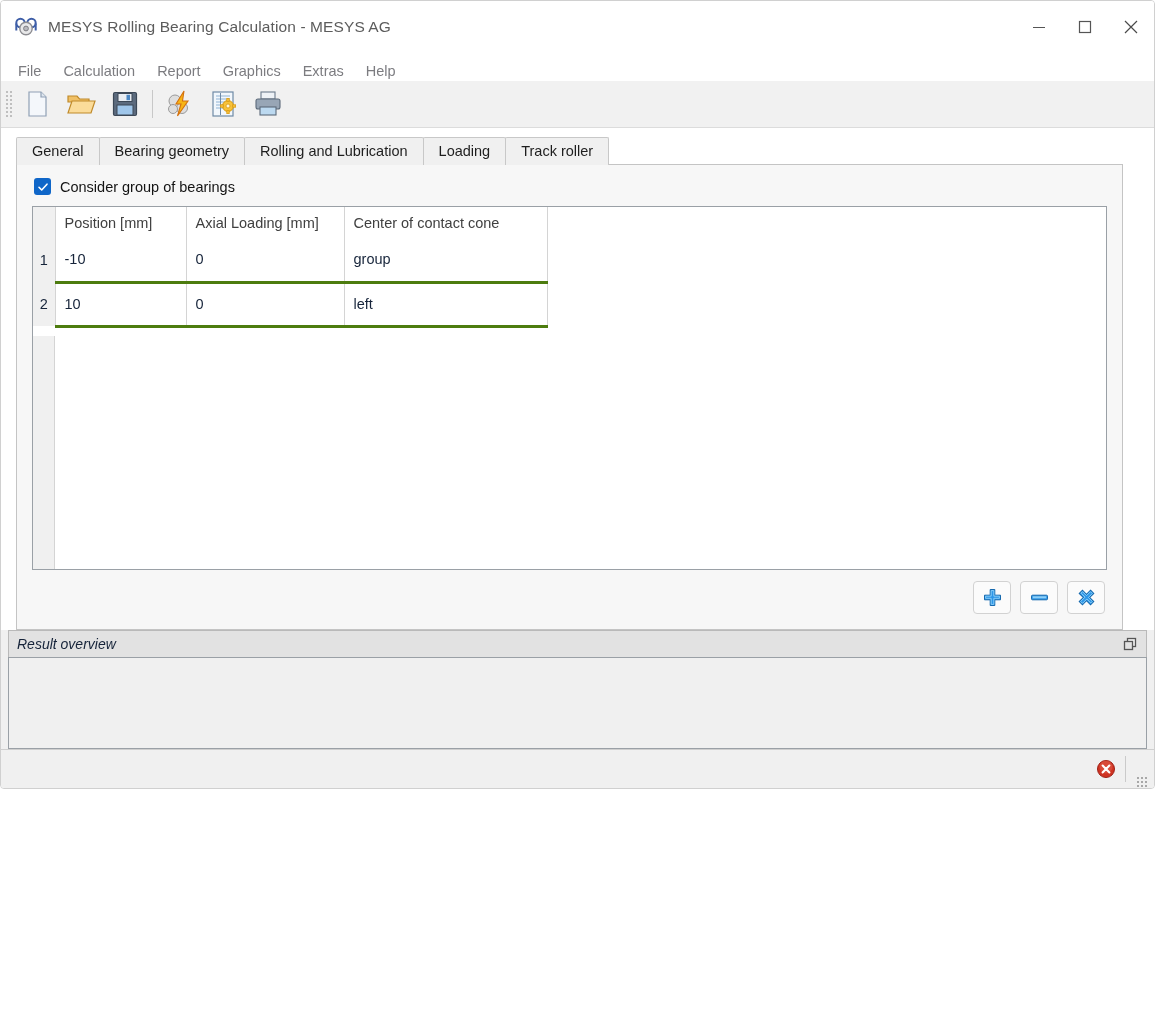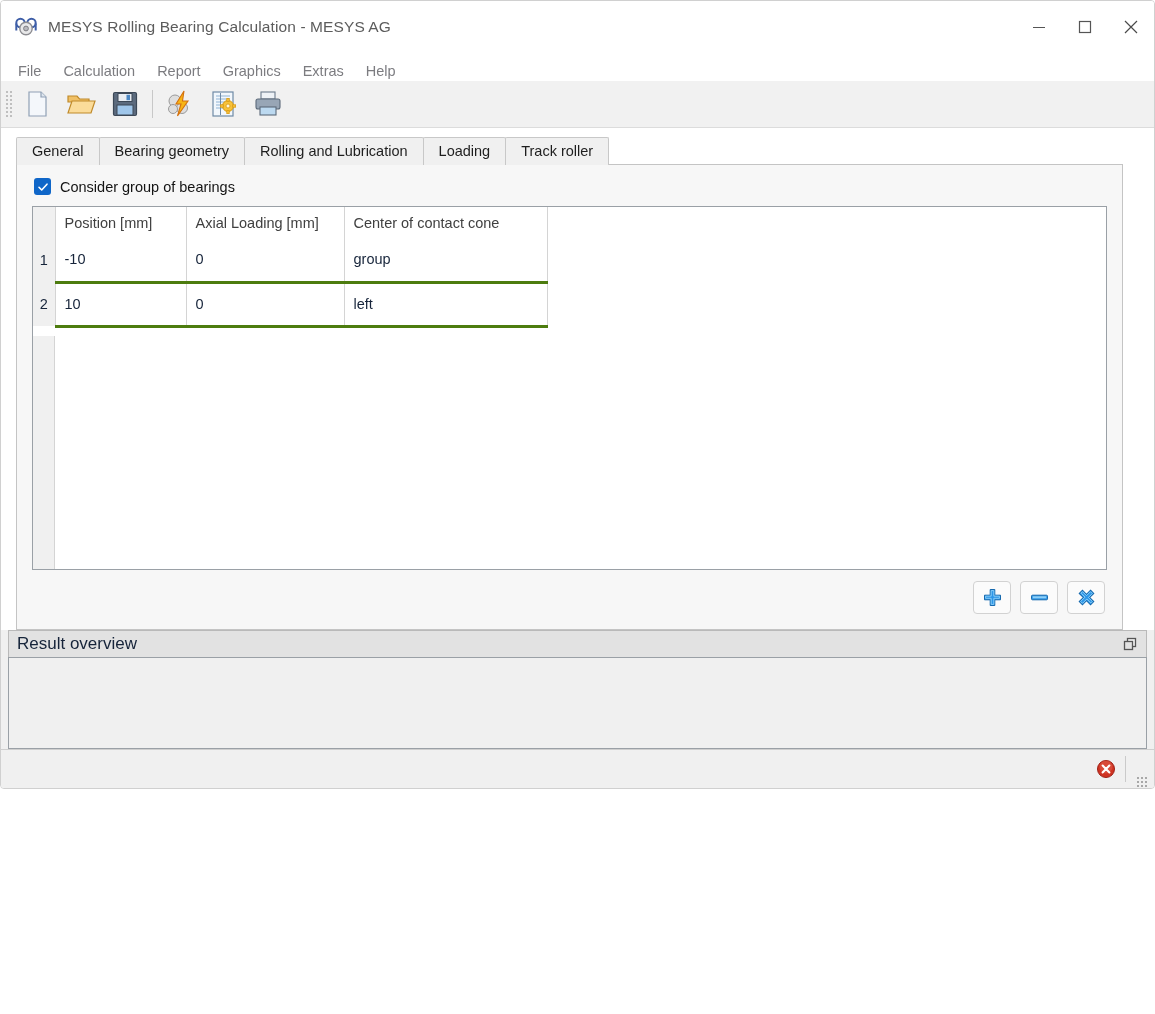--- a/index.html
+++ b/index.html
@@ -277,23 +277,24 @@
     height: 27px;
     background: #e2e2e2;
     border: 1px solid #b9b9b9;
     border-bottom: none;
     display: flex;
     align-items: center;
     padding: 0 6px 0 8px;
     box-sizing: border-box;
   }
   #dock-title {
-    font-size: 17px;
+    font-size: 14px;
     color: #16243a;
     flex: 1 1 auto;
+    font-style: italic;
   }
   #dock-float-btn {
     width: 20px; height: 20px;
     display: flex;
     align-items: center;
     justify-content: center;
   }
   #dock-body {
     height: 92px;
     background: #f0f0f0;

